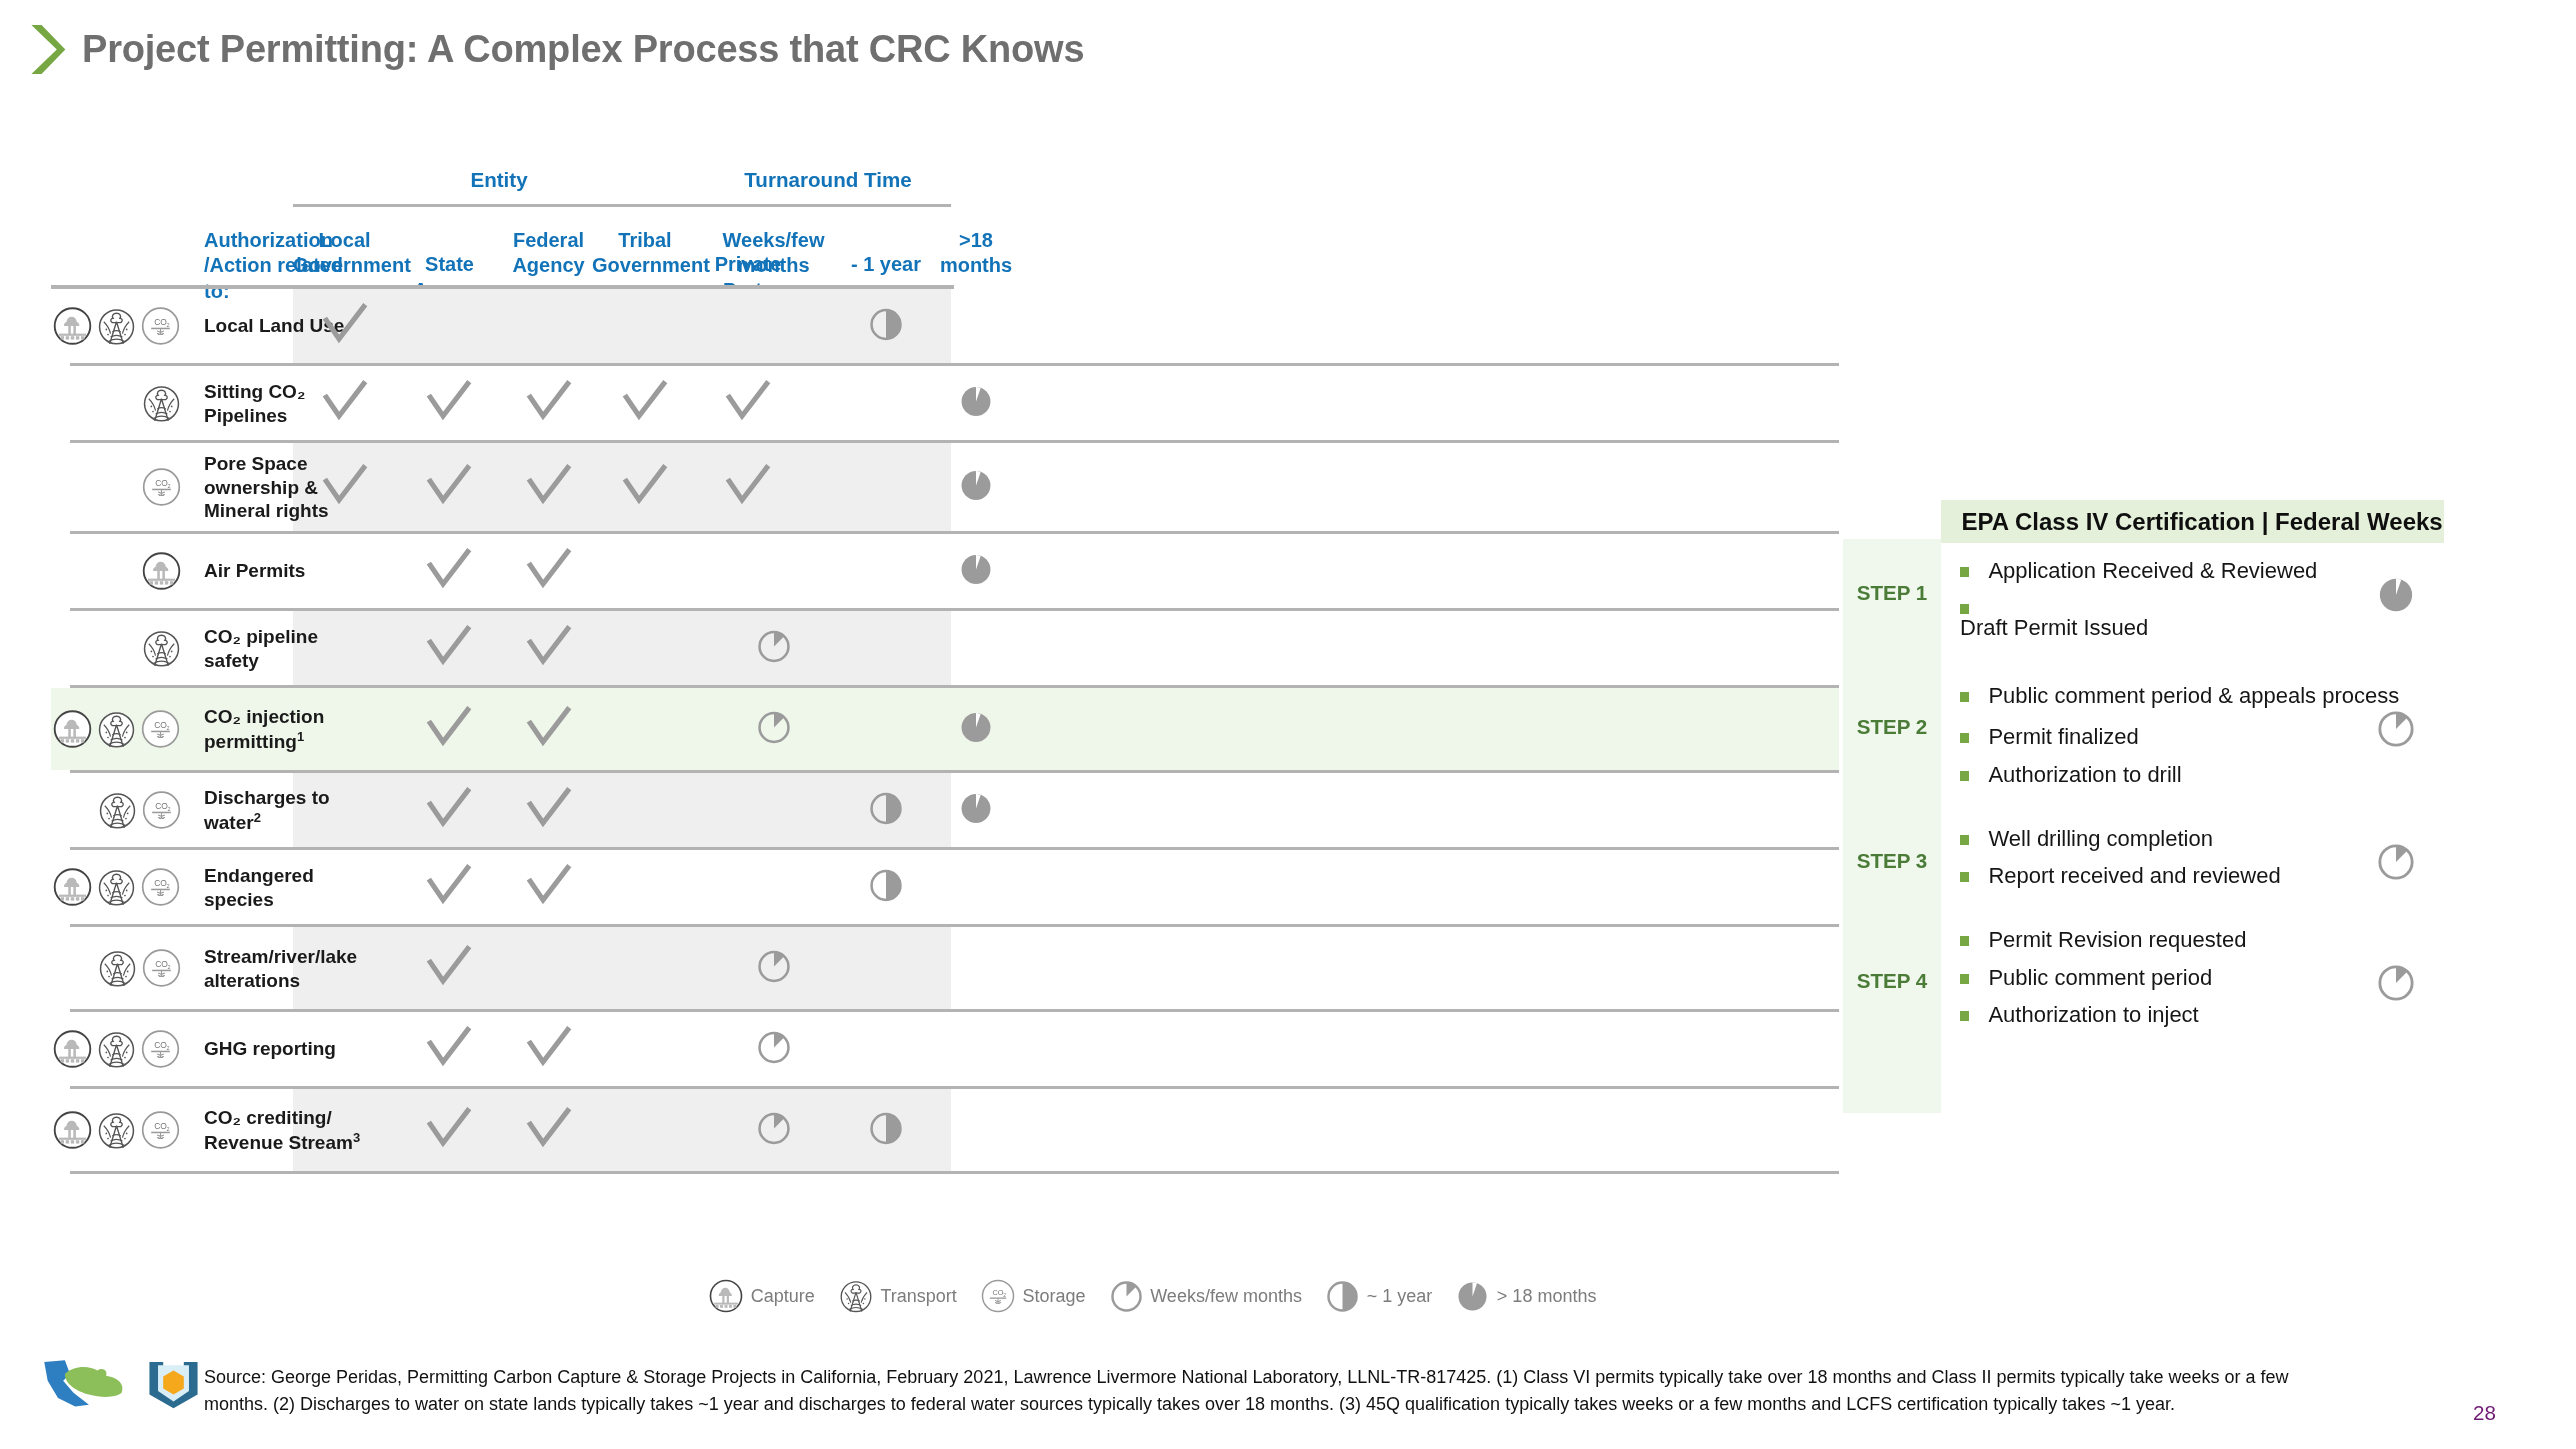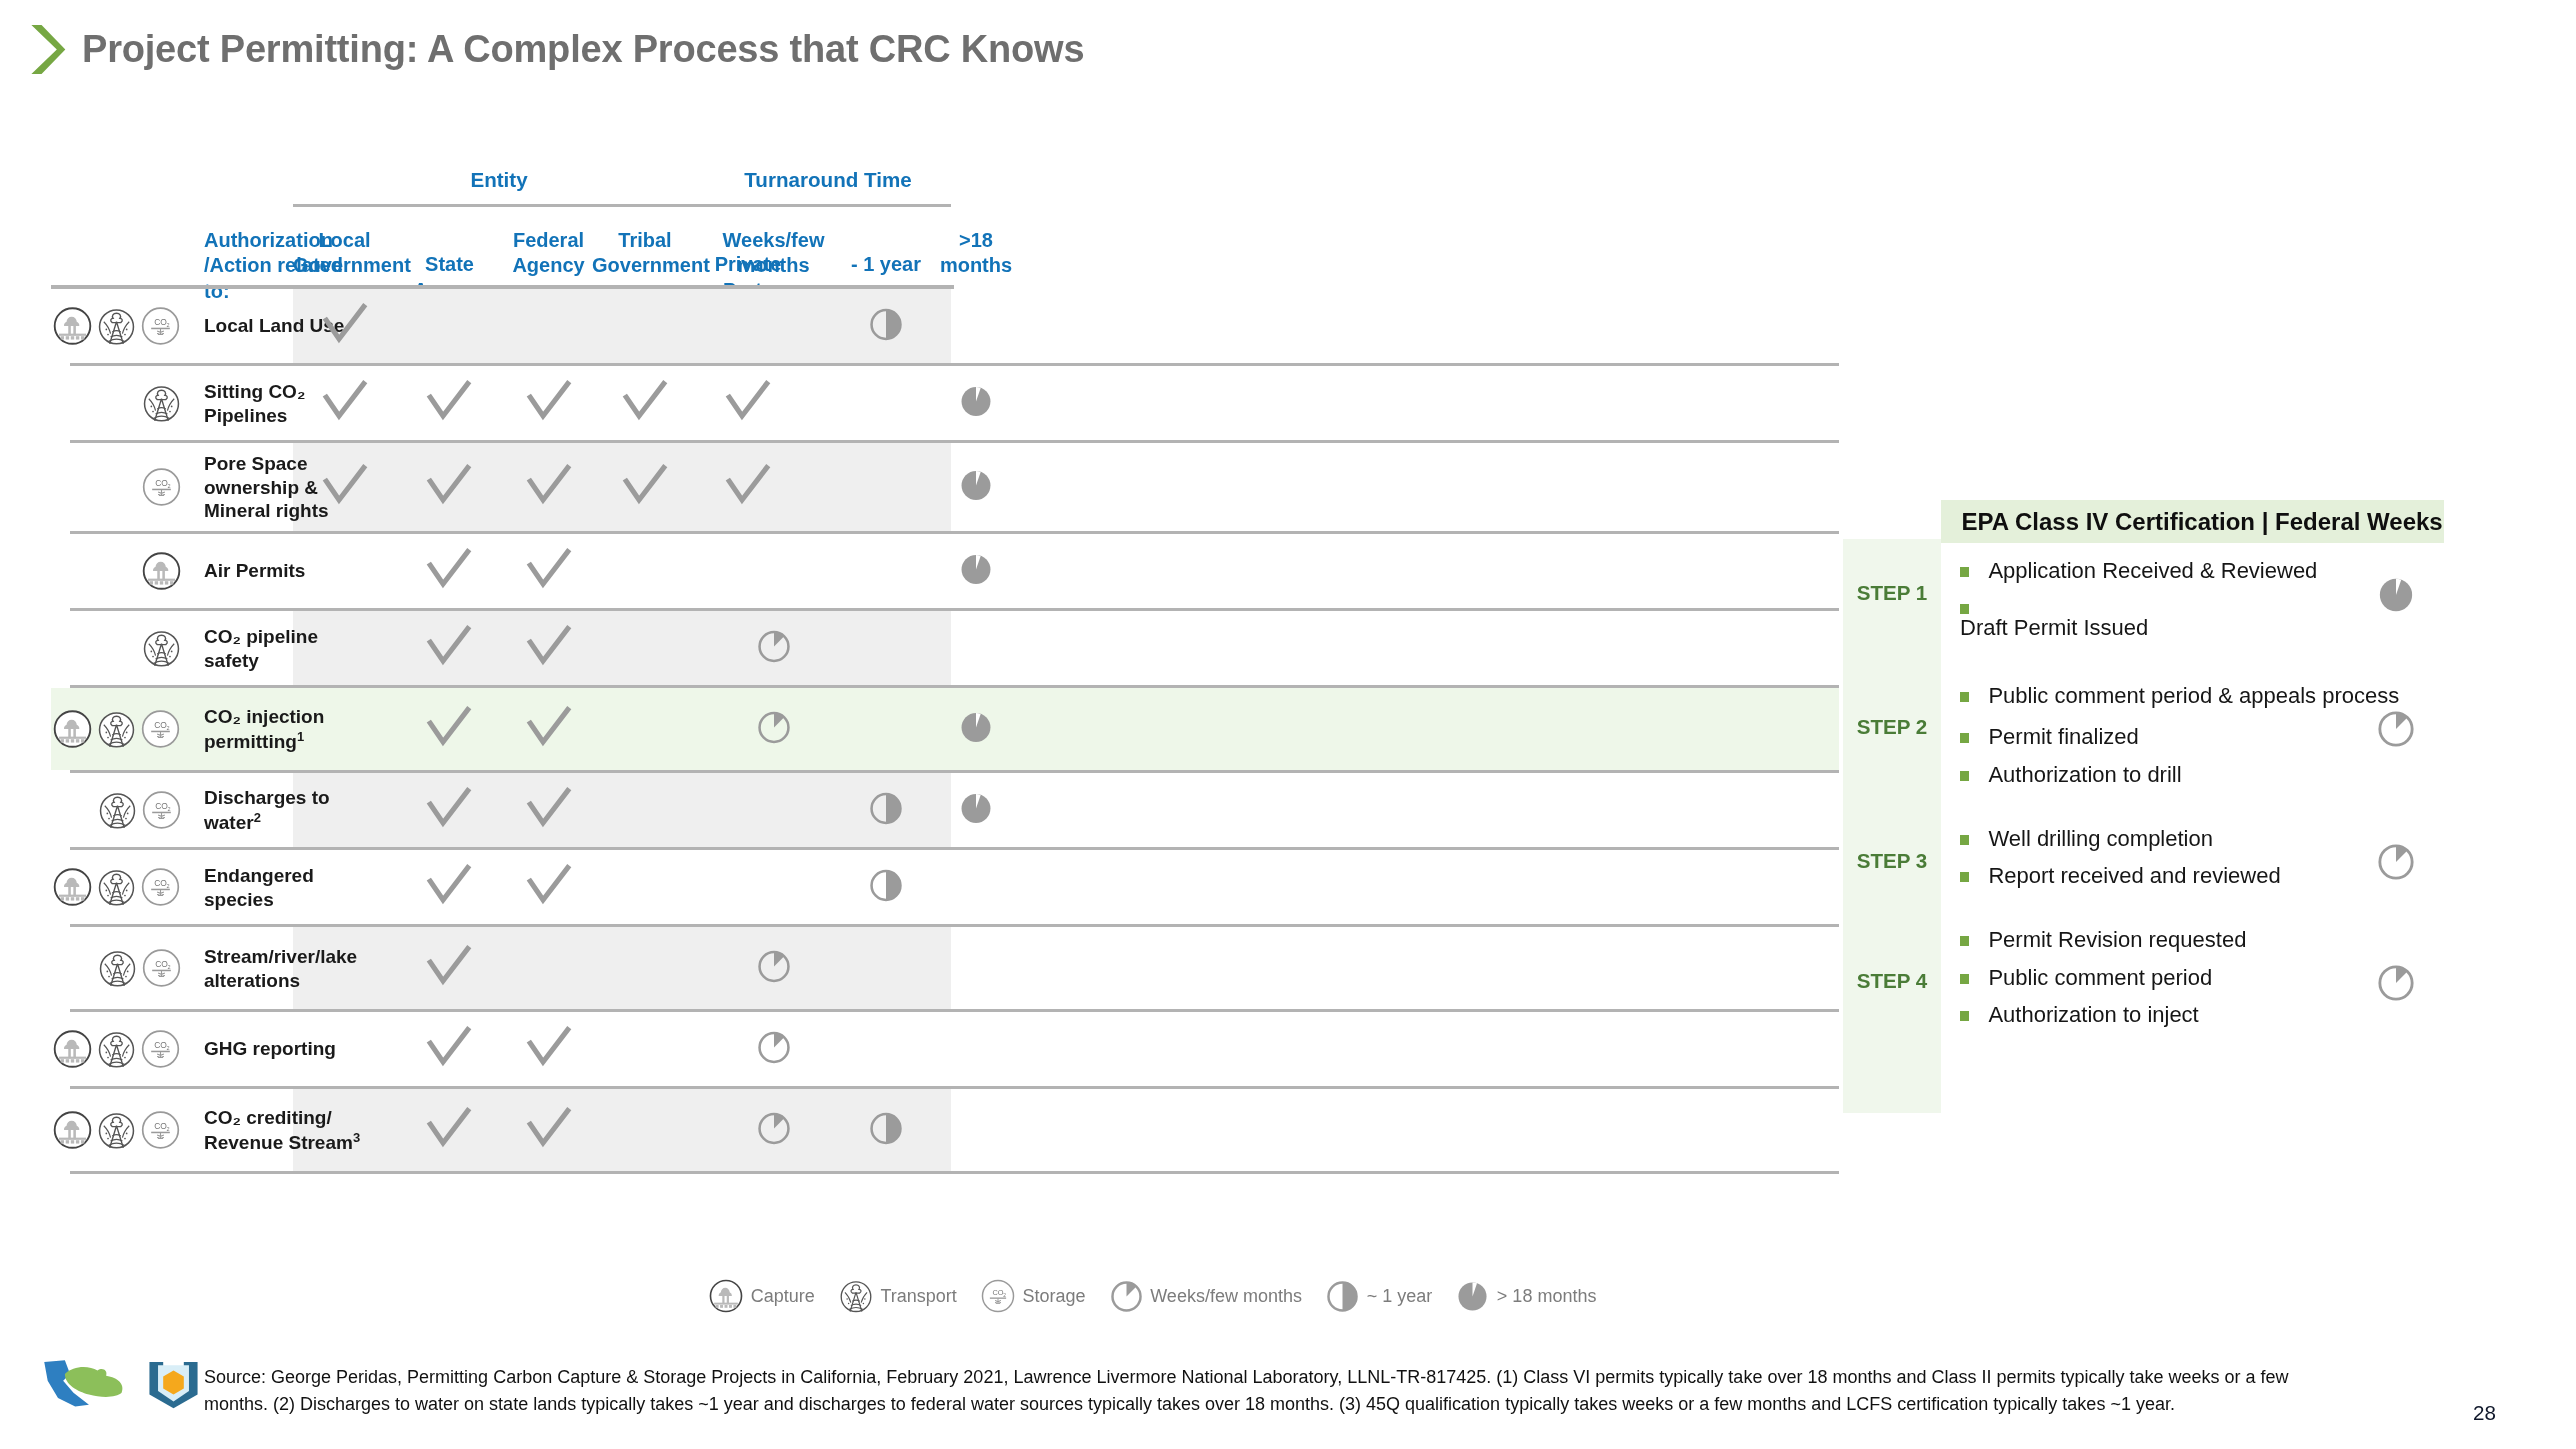--- a/index.html
+++ b/index.html
@@ -51,21 +51,21 @@
   .panel-hdr span{font-size:24px;font-weight:bold;color:#0f0f0f;margin-left:20.6px;white-space:nowrap;}
   .step-lbl{position:absolute;left:0;width:98px;text-align:center;font-size:20.6px;font-weight:bold;color:#4a7c37;}
   .bullet-row{position:absolute;left:117px;display:flex;align-items:flex-start;}
   .bullet-sq{width:9.4px;height:9.4px;background:#76a743;margin-top:10.3px;margin-right:19px;flex:0 0 auto;}
   .bullet-tx{font-size:22px;color:#161616;line-height:1.26;width:429px;}
   .panel-pie{position:absolute;}
 
   
   .footer{position:absolute;left:204px;top:1364px;width:2121px;
       font-size:18px;color:#111;line-height:1.52;}
-  .pagenum{position:absolute;left:2473px;top:1401px;font-size:20.6px;color:#0f172a;}
+  .pagenum{position:absolute;left:2473px;top:1401px;font-size:20.6px;color:#701a75;}
   .logos{position:absolute;left:39px;top:1355px;display:flex;align-items:center;gap:13.7px;}
 </style>
 </head>
 <body>
 
 <div class="title-bar">
   <div class="chev">
     <svg width="39" height="53" viewBox="0 0 46 62">
         <path d="M4 2 L34 31 L4 60 L16 60 L44 31 L16 2 Z" fill="#76a743"></path>
       </svg>

